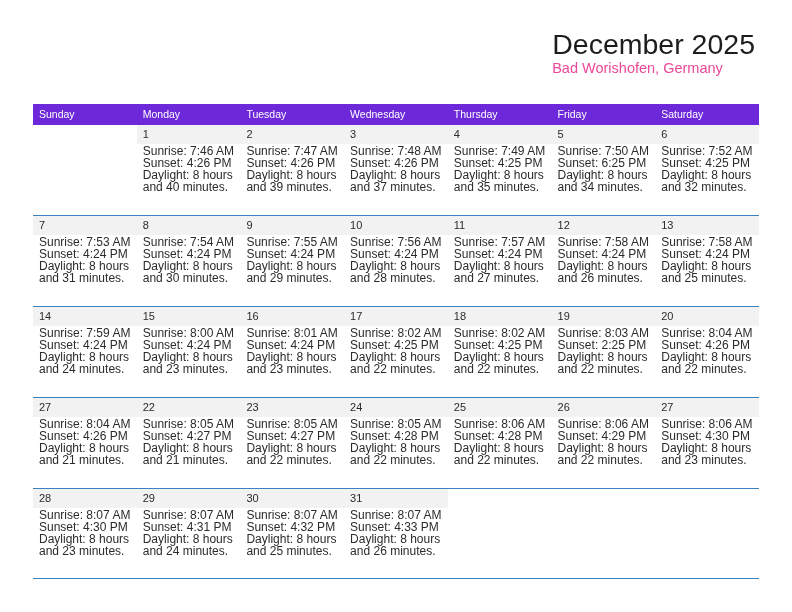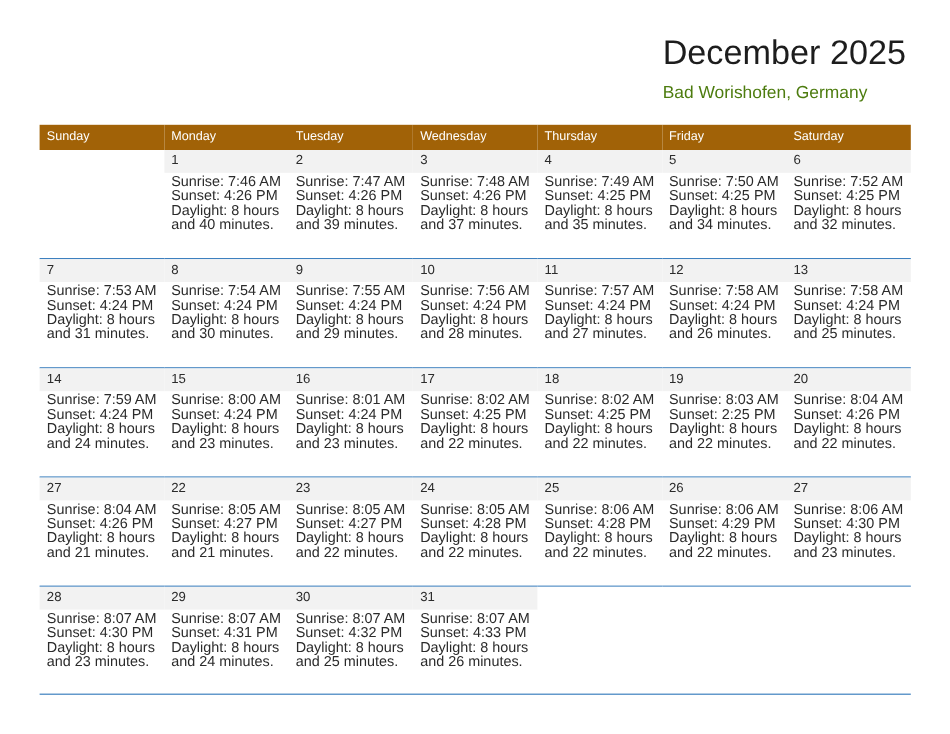--- a/index.html
+++ b/index.html
@@ -70,36 +70,35 @@
   .cal-title {
     font-size: 28.5px;
     color: #1d1d1d;
     line-height: 1.05;
     white-space: nowrap;
     font-weight: normal;
     margin: 0;
   }
   .cal-subtitle {
     font-size: 14.5px;
-    color: #4d7c0f;
-    margin-top: 10px;
+    color: #ec4899;
     white-space: nowrap;
   }
 
   
   .calendar {
     position: absolute;
     left: 33px;
     top: 104px;
     width: 726px;
     border-collapse: collapse;
     table-layout: fixed;
   }
   .calendar th {
-    background: #a16207;
+    background: #6d28d9;
     color: #ffffff;
     font-size: 10.5px;
     font-weight: normal;
     text-align: left;
     padding: 4px 0 4px 6px;
     height: 13px;
     line-height: 13px;
     border: none;
   }
   .calendar td {
@@ -214,21 +213,21 @@
               <div class="info">Sunrise: 7:49 AM
 Sunset: 4:25 PM
 Daylight: 8 hours
 and 35 minutes.</div>
             </div>
           </td>
           <td>
             <div class="cell-inner">
               <div class="daynum">5</div>
               <div class="info">Sunrise: 7:50 AM
-Sunset: 4:25 PM
+Sunset: 6:25 PM
 Daylight: 8 hours
 and 34 minutes.</div>
             </div>
           </td>
           <td>
             <div class="cell-inner">
               <div class="daynum">6</div>
               <div class="info">Sunrise: 7:52 AM
 Sunset: 4:25 PM
 Daylight: 8 hours

